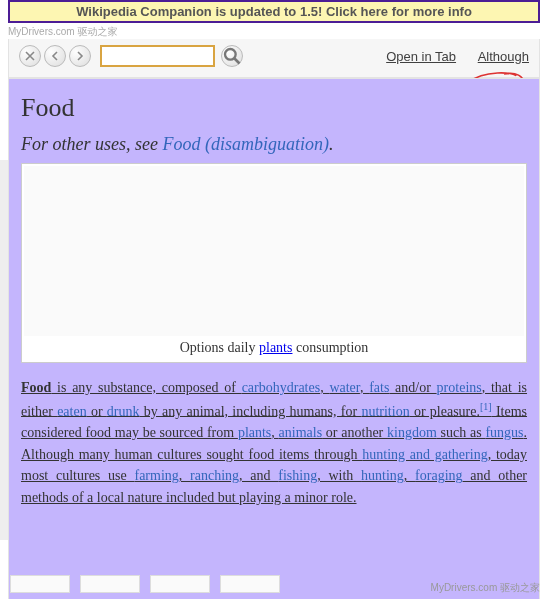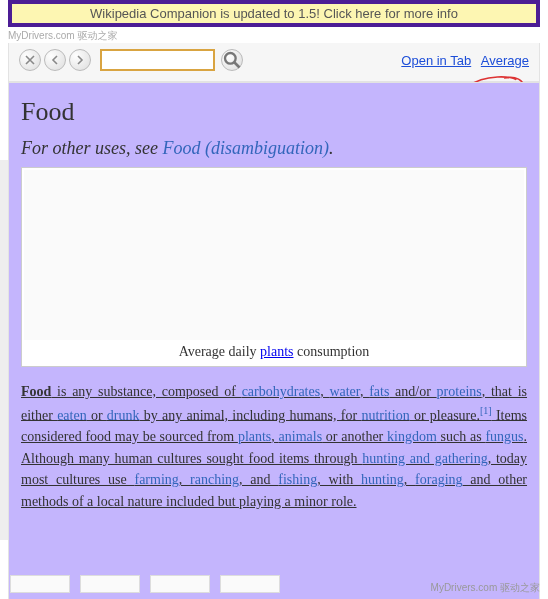--- a/index.html
+++ b/index.html
@@ -9,24 +9,24 @@
     font-size: 14px;
     background: #fff;
     width: 548px;
     height: 599px;
     position: relative;
     overflow: hidden;
     color: #333;
   }
   .banner {
     background: #fdf6b2;
-    border: 4px solid #4c1d95;
+    border: 2px solid #4c1d95;
     color: #555;
     font-family: Arial, sans-serif;
-    font-weight: normal;
+    font-weight: bold;
     font-size: 13px;
     padding: 2px 6px;
     margin: 0 8px 2px 8px;
     text-align: center;
     white-space: nowrap;
     overflow: hidden;
   }
   .watermark-top {
     font-family: Arial, sans-serif;
     font-size: 10px;
@@ -80,22 +80,22 @@
     cursor: pointer;
   }
   .toolbar-links {
     position: absolute;
     right: 10px;
     top: 10px;
     font-family: Arial, sans-serif;
     font-size: 13px;
   }
   .toolbar-links a {
-    color: #1d4ed8;
-    margin-left: 6px;
+    color: #404040;
+    margin-left: 18px;
   }
   .scribble {
     position: absolute;
     right: 5px;
     top: 25px;
     pointer-events: none;
   }
   .content-wrap {
     border: 1px solid #e3e3e3;
     margin: 0 8px;
@@ -203,36 +203,36 @@
   </div>
   <input class="search-box" type="text" value="" style="">
   <div class="search-btn">
     <svg viewBox="0 0 12 12">
         <circle cx="5" cy="5" r="3.2" stroke="#777" stroke-width="1.4" fill="none"></circle>
         <path d="M7.5 7.5 L10.5 10.5" stroke="#777" stroke-width="1.6"></path>
       </svg>
   </div>
   <div class="toolbar-links">
     <a href="#">Open in Tab</a>
-    <a href="#">Average</a>
+    <a href="#">Although</a>
   </div>
   <svg class="scribble" width="90" height="50">
     <path d="M60 10 C85 5 88 30 60 38 C30 46 10 30 25 18 C40 6 70 8 72 12 M58 34 C40 42 18 30 30 20" stroke="#d33" stroke-width="1.6" fill="none"></path>
   </svg>
 </div>
 
 <div class="content-wrap">
   <h1>Food</h1>
   <div class="hatnote">
     <span>For other uses, see </span><a href="#">Food (disambiguation)</a><span>.</span>
   </div>
   <div class="image-box">
     <div class="image-placeholder"></div>
     <div class="caption">
-      <span>Average daily </span><a href="#">plants</a><span> consumption</span>
+      <span>Options daily </span><a href="#">plants</a><span> consumption</span>
     </div>
   </div>
   <p class="body-text">
     <b>Food</b><span> is any substance, composed of </span><a href="#">carbohydrates</a><span>, </span><a href="#">water</a><span>, </span><a href="#">fats</a><span> and/or </span><a href="#">proteins</a><span>, that is either </span><a href="#">eaten</a><span> or </span><a href="#">drunk</a><span> by any animal, including humans, for </span><a href="#">nutrition</a><span> or pleasure.</span><span class="cite">[1]</span><span> Items considered food may be sourced from </span><a href="#">plants</a><span>, </span><a href="#">animals</a><span> or another </span><a href="#">kingdom</a><span> such as </span><a href="#">fungus</a><span>. Although many human cultures sought food items through </span><a href="#">hunting and gathering</a><span>, today most cultures use </span><a href="#">farming</a><span>, </span><a href="#">ranching</a><span>, and </span><a href="#">fishing</a><span>, with </span><a href="#">hunting</a><span>, </span><a href="#">foraging</a><span> and other methods of a local nature included but playing a minor role.</span>
   </p>
 </div>
 
 <div class="thumb-row">
   <div class="thumb"></div>
   <div class="thumb"></div>

